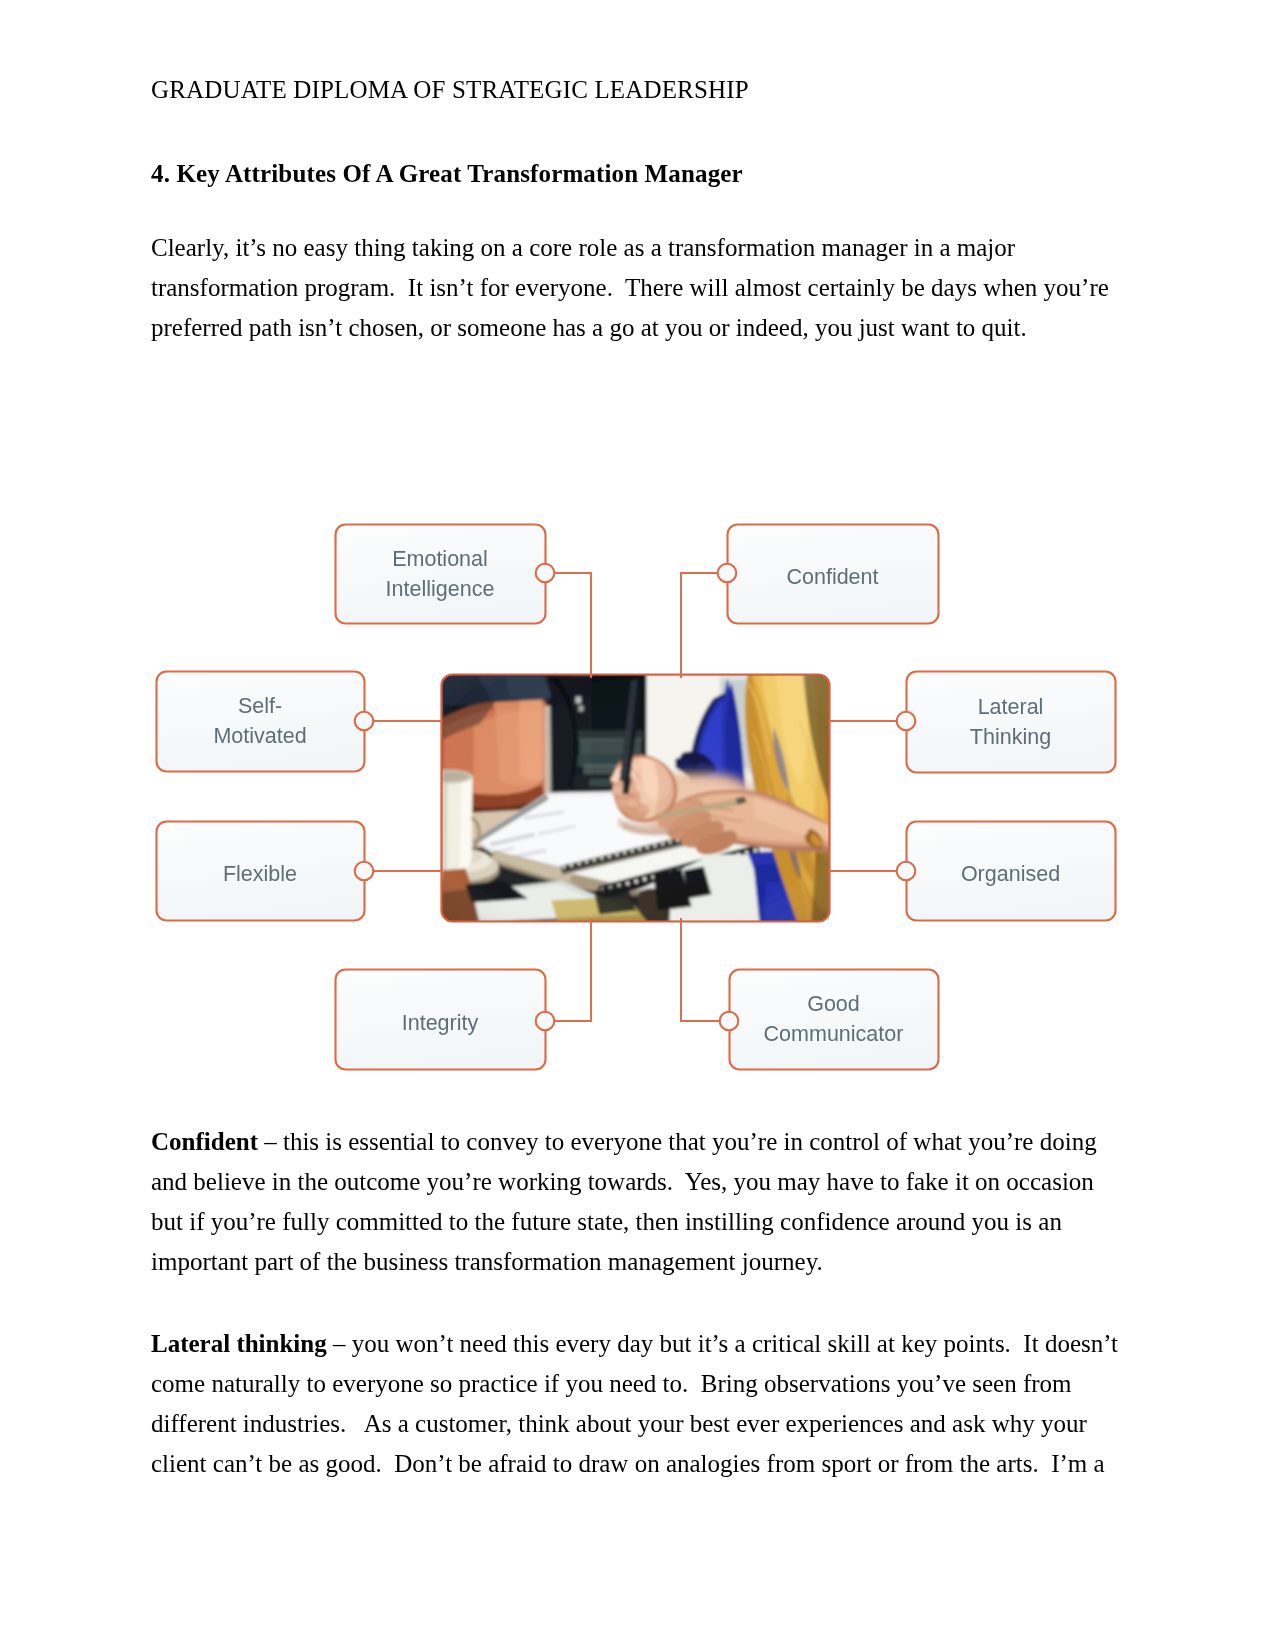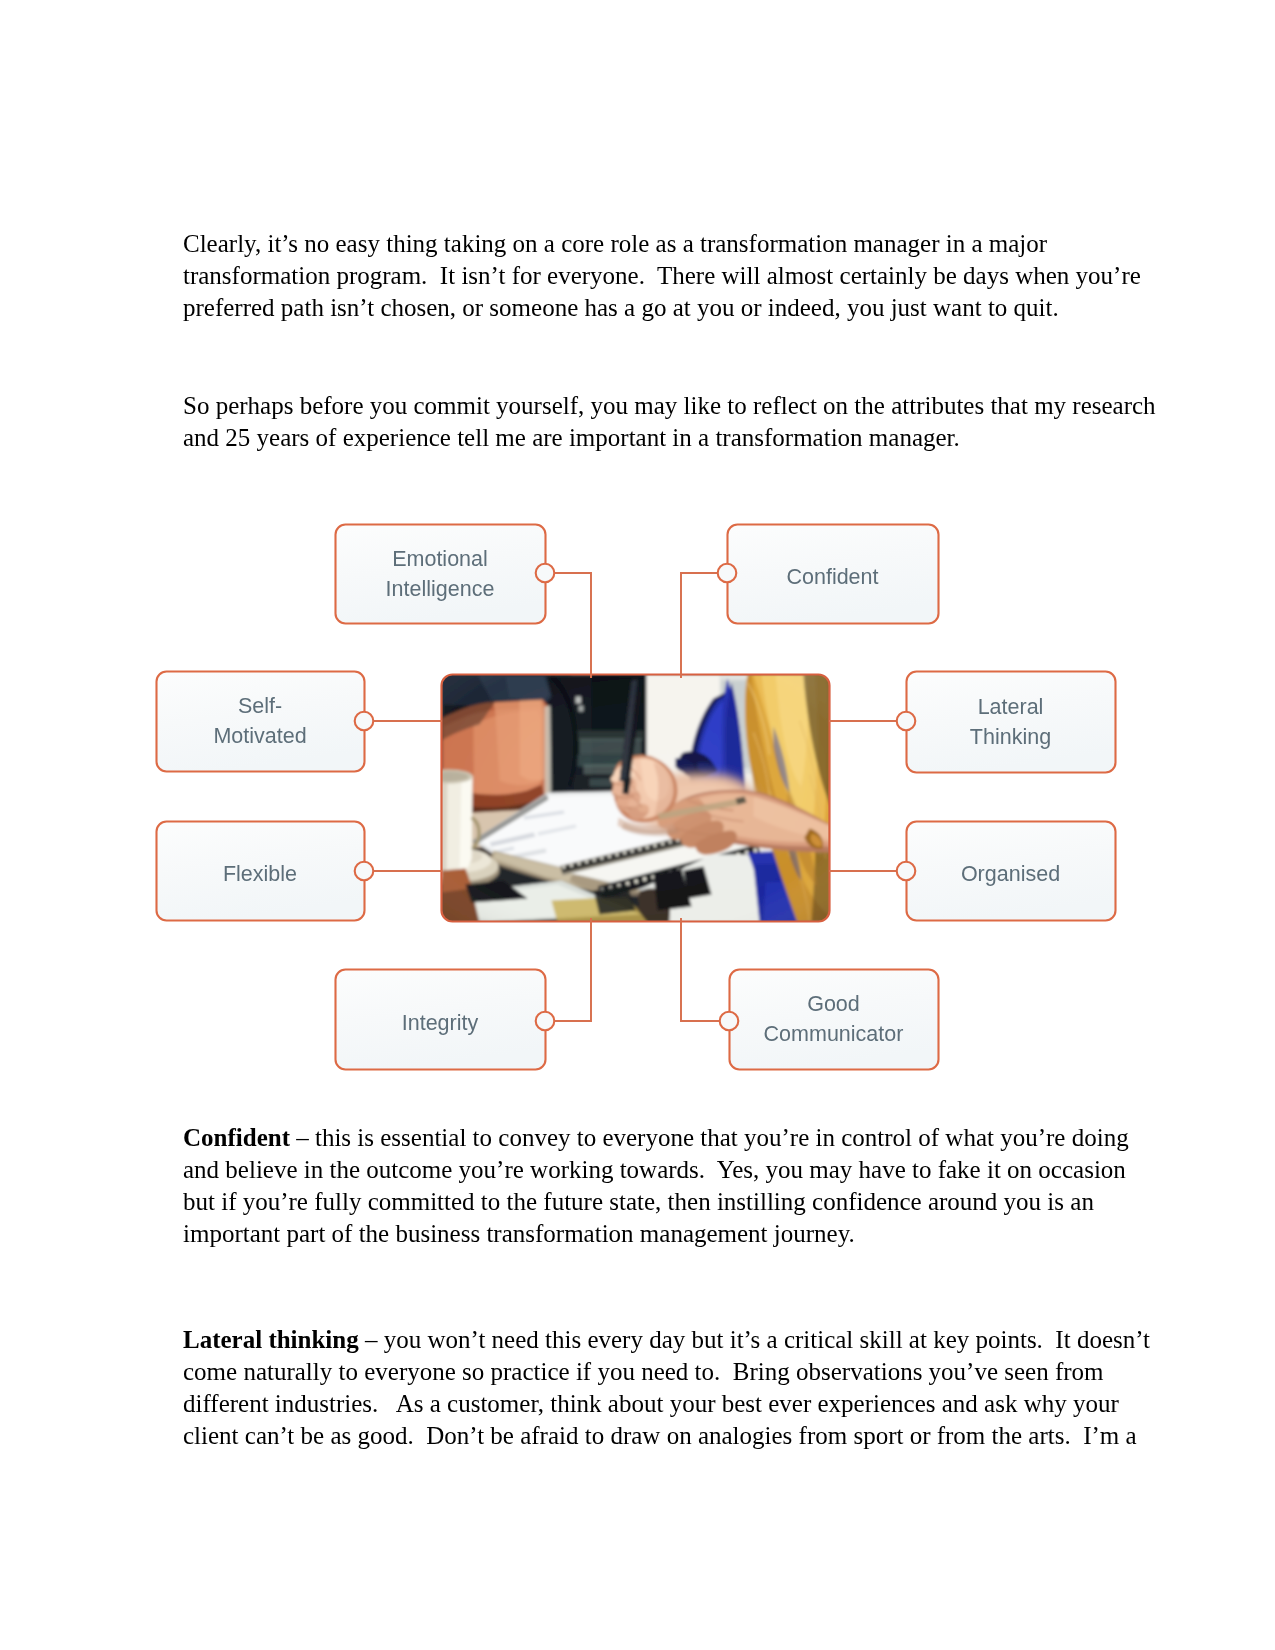--- a/index.html
+++ b/index.html
@@ -9,31 +9,32 @@
     font-family:"Liberation Serif", serif;
     color:#000;
     position:relative;
     overflow:hidden;
     -webkit-font-smoothing:antialiased;
   }
   .page { position:absolute; left:0; top:0; width:1275px; height:1650px; }
   .hdr { position:absolute; left:151px; top:76px; font-size:25px; white-space:pre; letter-spacing:0.15px; }
   .pageno { position:absolute; left:0px; top:110px; width:1275px; text-align:center; font-size:25px; }
   .h4 { position:absolute; left:151px; top:160px; font-size:25px; font-weight:bold; white-space:pre; letter-spacing:0.14px; }
-  .para { position:absolute; left:151px; width:978px; font-size:25px; line-height:32px; text-align:left; white-space:pre-wrap;margin-left:32px; }
+  .para { position:absolute; left:151px; width:978px; font-size:25px; line-height:40px; text-align:left; white-space:pre-wrap; }
   .para b { font-weight:bold; }
   .diagram { position:absolute; left:0px; top:0px; width:1275px; height:1650px; }
   .nodelabel { font-family:"Liberation Sans", sans-serif; font-size:21.5px; }
 </style>
 </head>
 <body>
 
 <div class="page">
+  <div class="hdr">GRADUATE DIPLOMA OF STRATEGIC LEADERSHIP</div>
+  <div class="h4">4. Key Attributes Of A Great Transformation Manager</div>
   <div class="para" style="top:228px">Clearly, it’s no easy thing taking on a core role as a transformation manager in a major transformation program.  It isn’t for everyone.  There will almost certainly be days when you’re preferred path isn’t chosen, or someone has a go at you or indeed, you just want to quit.</div>
-  <div class="para" style="top:390px">So perhaps before you commit yourself, you may like to reflect on the attributes that my research and 25 years of experience tell me are important in a transformation manager.</div>
 
   <div class="para" style="top:1122px"><b>Confident</b><span> – this is essential to convey to everyone that you’re in control of what you’re doing and believe in the outcome you’re working towards.  Yes, you may have to fake it on occasion but if you’re fully committed to the future state, then instilling confidence around you is an important part of the business transformation management journey.</span></div>
   <div class="para" style="top:1324px"><b>Lateral thinking</b><span> – you won’t need this every day but it’s a critical skill at key points.  It doesn’t come naturally to everyone so practice if you need to.  Bring observations you’ve seen from different industries.   As a customer, think about your best ever experiences and ask why your client can’t be as good.  Don’t be afraid to draw on analogies from sport or from the arts.  I’m a</span></div>
 
   <div class="diagram">
     <svg width="1275" height="1650" viewBox="0 0 1275 1650">
       <defs>
         <linearGradient id="nodeFill" x1="0" y1="0" x2="0.3" y2="1">
           <stop offset="0" stop-color="#fcfdfd"></stop>
           <stop offset="0.5" stop-color="#f7f9fa"></stop>

